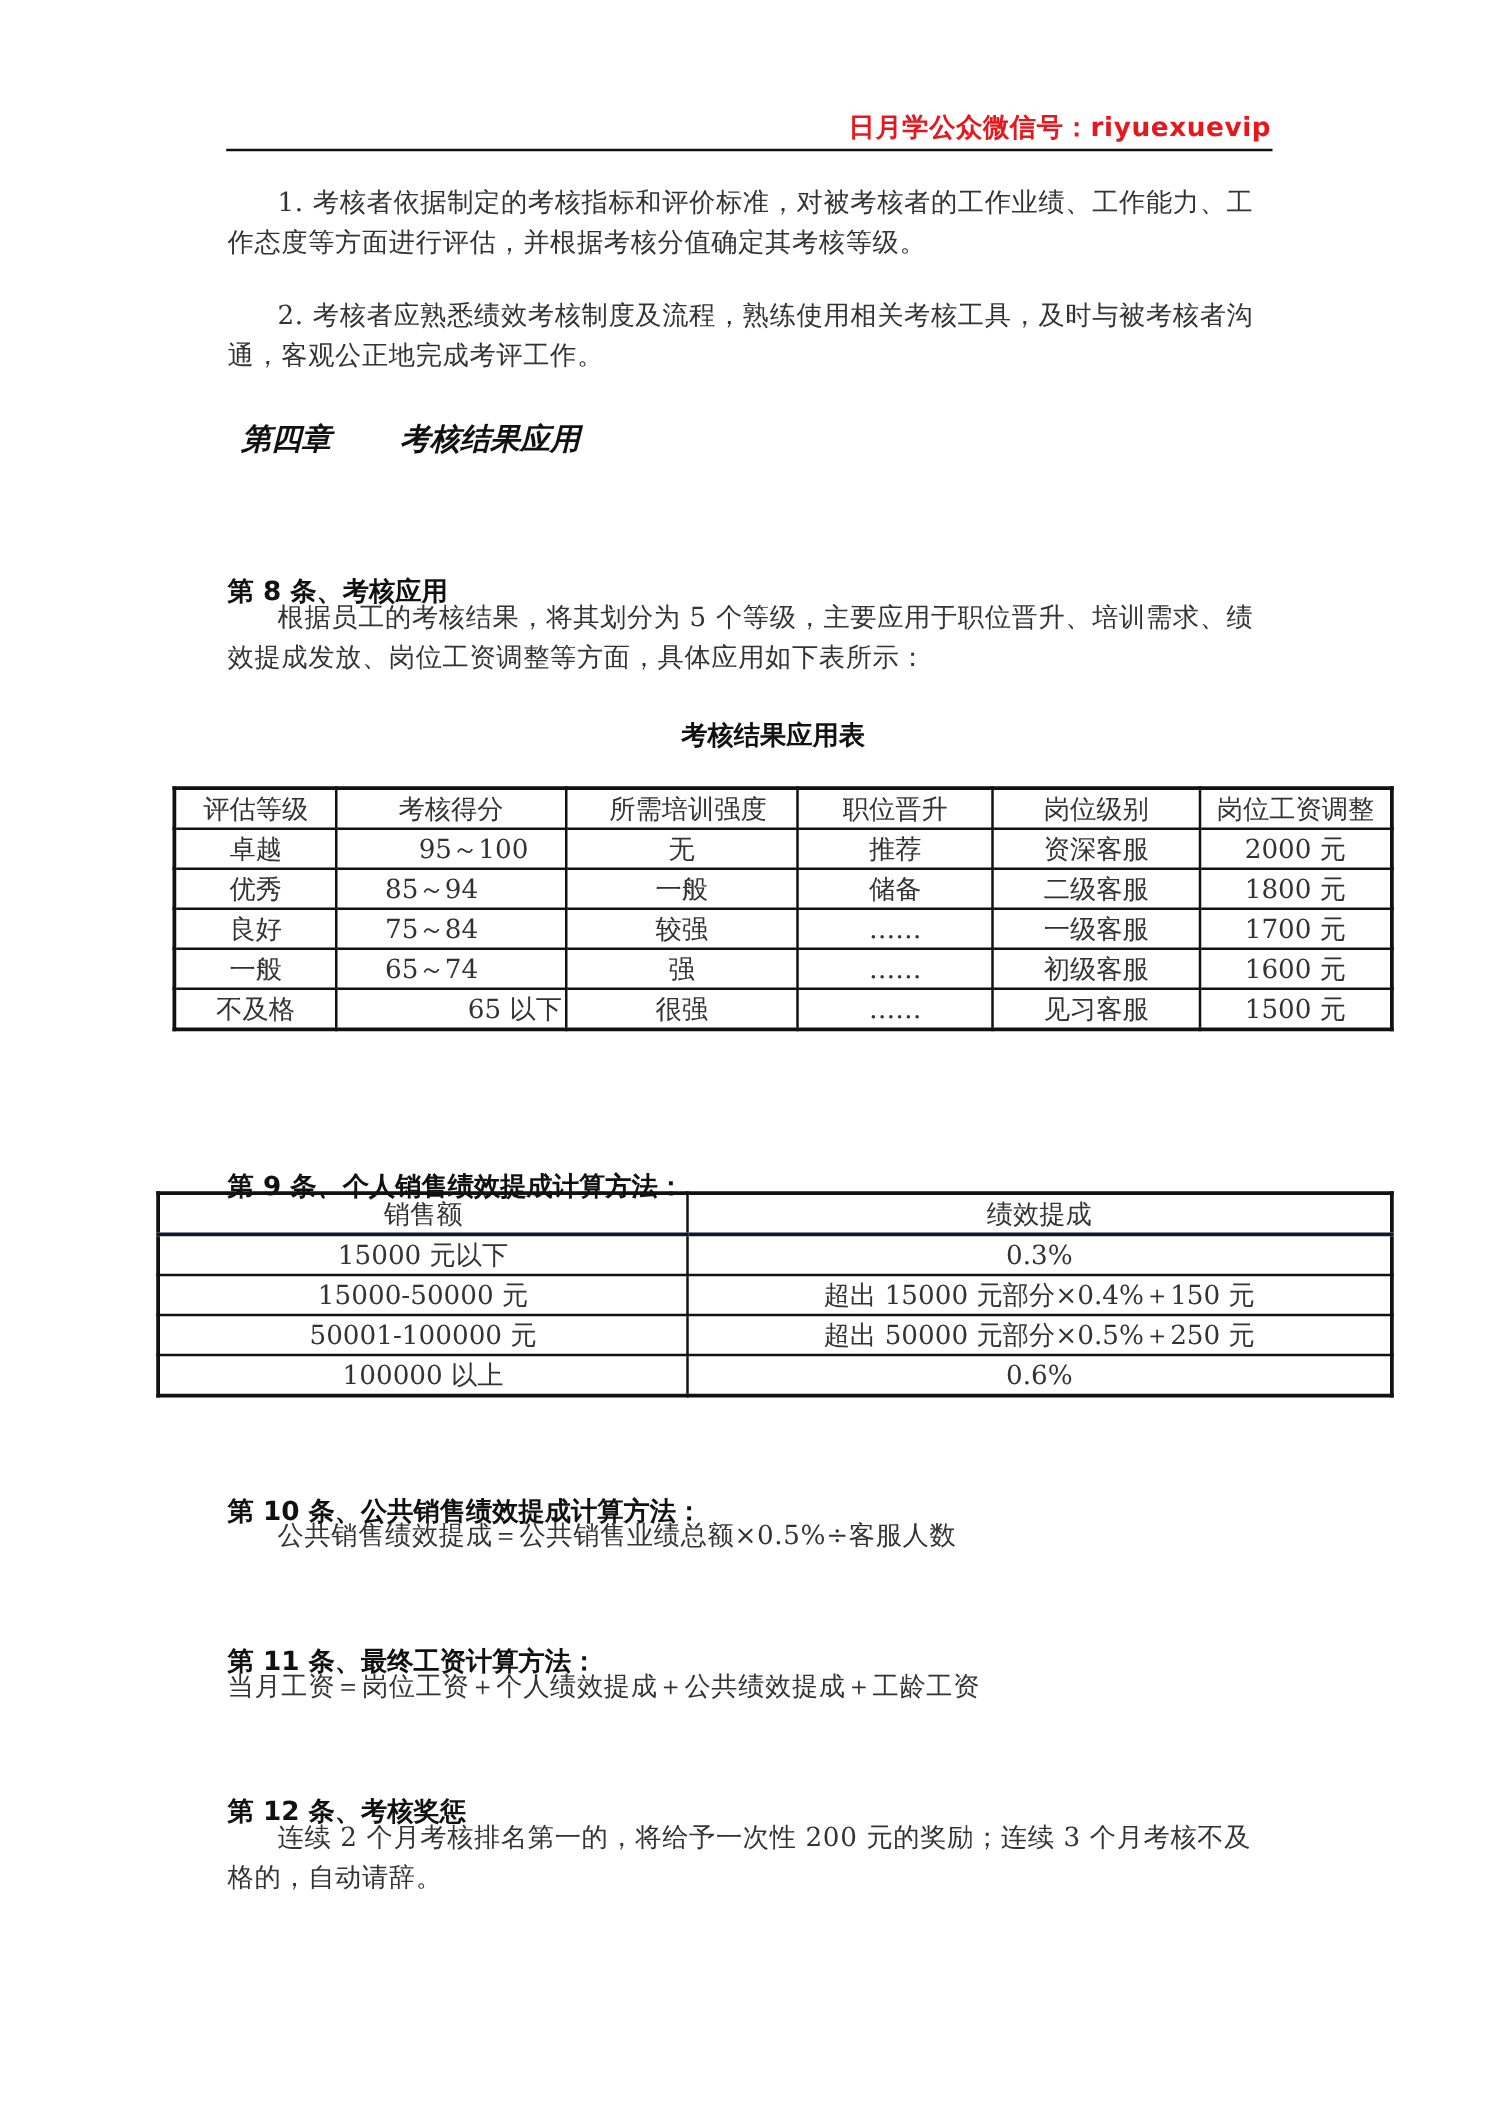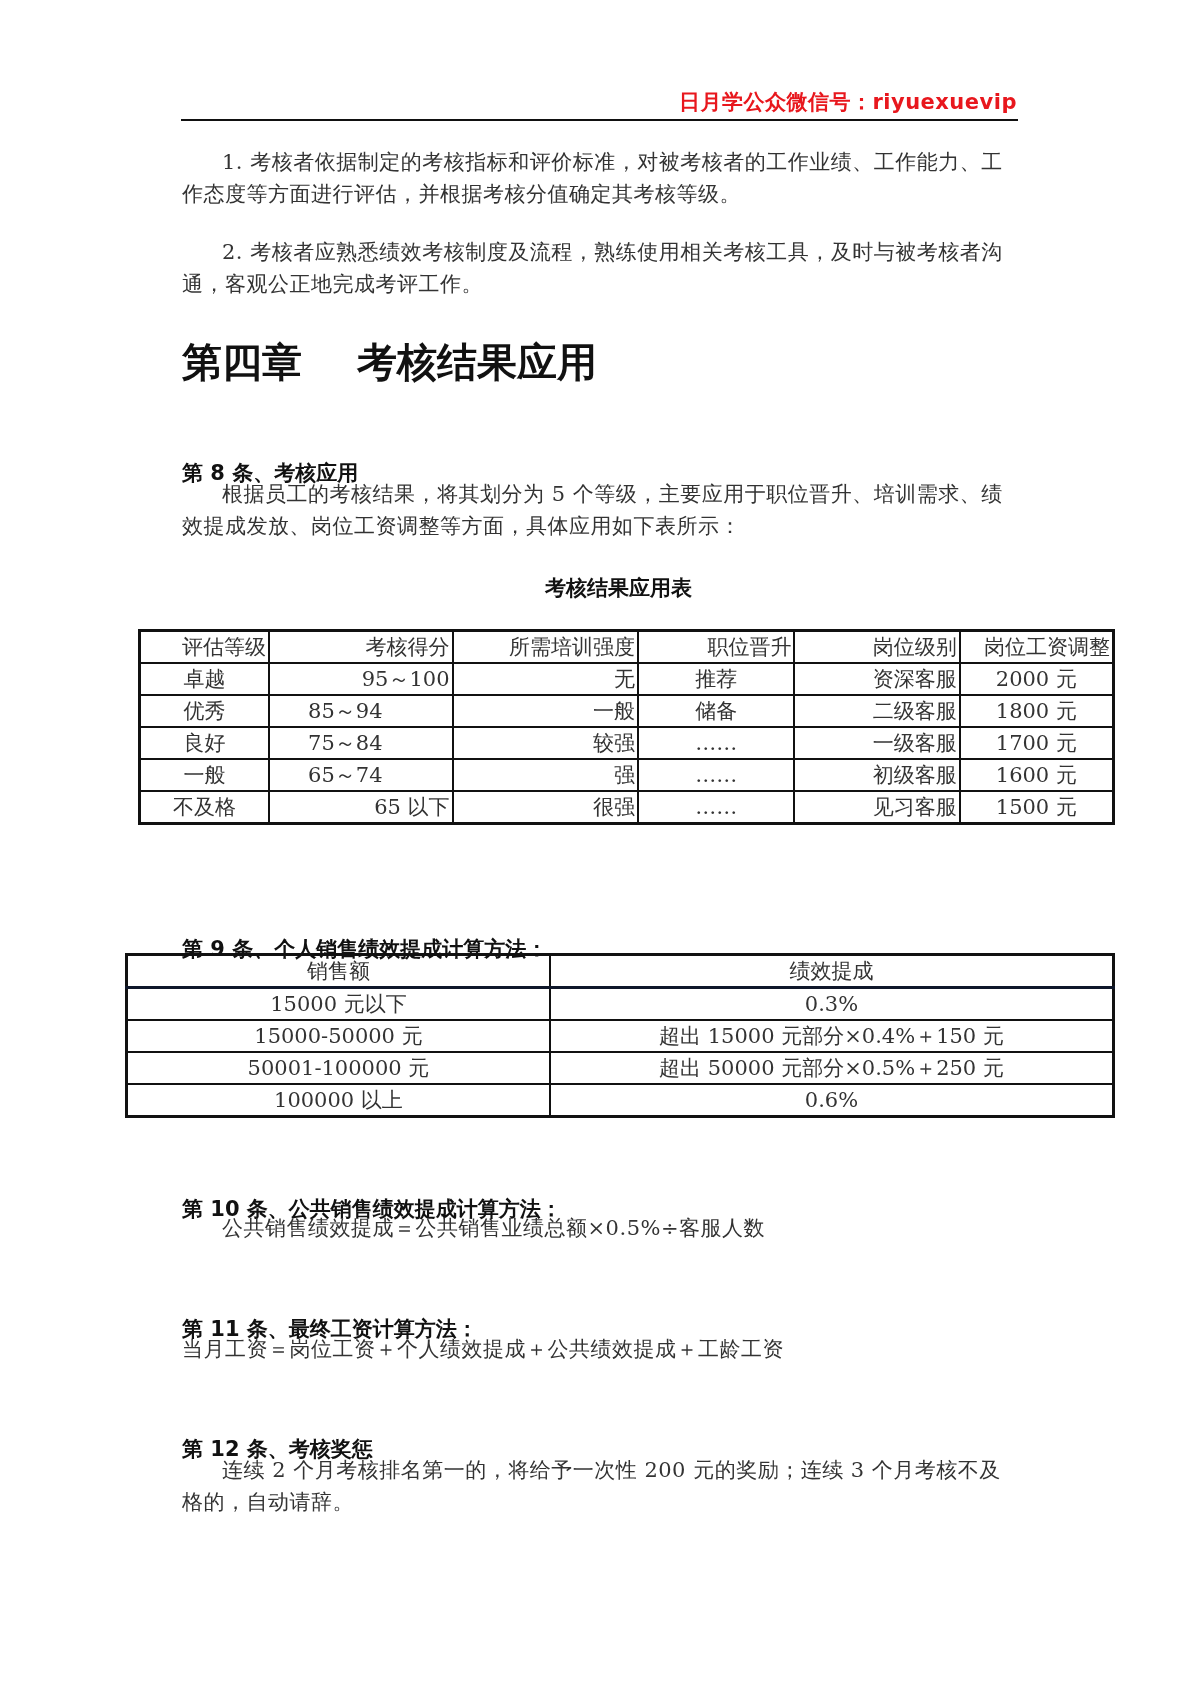--- a/index.html
+++ b/index.html
@@ -6,32 +6,32 @@
   body { width: 1200px; height: 1698px; position: relative; overflow: hidden;
          font-family: "DejaVu Serif", "Liberation Serif", serif; color: #222; }
   .page { position: absolute; left: 0; top: 0; width: 1200px; height: 1698px; }
   .header-text { position: absolute; right: 183px; top: 88px; color: #e8171d;
                  font-family: "DejaVu Sans", "Liberation Sans", sans-serif; font-weight: bold;
                  font-size: 21px; letter-spacing: 0.5px; }
   .header-rule { position: absolute; left: 181px; top: 119px; width: 837px; height: 2px; background: #111; }
   .para { position: absolute; left: 182px; width: 838px; font-size: 21px; line-height: 32px;
           text-indent: 40px; color: #333; letter-spacing: 0.5px; }
   .noindent { text-indent: 0; }
-  .chapter { position: absolute; left: 182px; top: 335px; font-family: "DejaVu Sans", "Liberation Sans", sans-serif;
-             font-weight: bold; font-size: 40px; color: #111; }
+  .chapter { position: absolute; left: 193px; top: 335px; font-family: "DejaVu Sans", "Liberation Sans", sans-serif;
+             font-weight: bold; font-size: 24px; color: #111; font-style: italic; }
   .chapter span.gap { display: inline-block; width: 55px; }
   .article { position: absolute; left: 182px; font-family: "DejaVu Sans", "Liberation Sans", sans-serif;
              font-weight: bold; font-size: 21px; color: #111; margin-top: 39px; }
   .table-caption { position: absolute; left: 0; width: 1237px; text-align: center; top: 574px;
                    font-family: "DejaVu Sans", "Liberation Sans", sans-serif; font-weight: bold; font-size: 21px; color: #111; }
   table { position: absolute; border-collapse: collapse; font-size: 21px; color: #333; }
   td { border: 2px solid #111; padding: 0 2px; height: 30px; line-height: 30px; white-space: nowrap; }
   #t1 { left: 138px; top: 629px; width: 977px; border: 3px solid #111; }
   #t1 td.c { text-align: center; }
-  #t1 td.l { text-align: right; }
+  #t1 td.l { text-align: center; }
   #t2 { left: 125px; top: 953px; width: 990px; border: 3px solid #111; }
   #t2 td { text-align: center; }
   #t2 tr.head td { border-bottom: 3px solid #0f172a; }
 </style>
 </head>
 <body>
 
 <div class="page">
 
   <div class="header-text">日月学公众微信号：riyuexuevip</div>
@@ -62,21 +62,21 @@
         <tr>
       <td class="l">评估等级</td>
       <td class="l">考核得分</td>
       <td class="l" style="padding-left:12px">所需培训强度</td>
       <td class="l">职位晋升</td>
       <td class="l">岗位级别</td>
       <td class="l">岗位工资调整</td>
     </tr>
     <tr>
       <td class="c">卓越</td>
-      <td class="c" style="text-align:right;padding-left:38px">95～100</td>
+      <td class="c" style="text-align:center;padding-left:38px">95～100</td>
       <td class="l">无</td>
       <td class="c">推荐</td>
       <td class="l">资深客服</td>
       <td class="c">2000 元</td>
     </tr>
     <tr>
       <td class="c">优秀</td>
       <td class="c" style="text-align:left;padding-left:38px">85～94</td>
       <td class="l">一般</td>
       <td class="c">储备</td>

